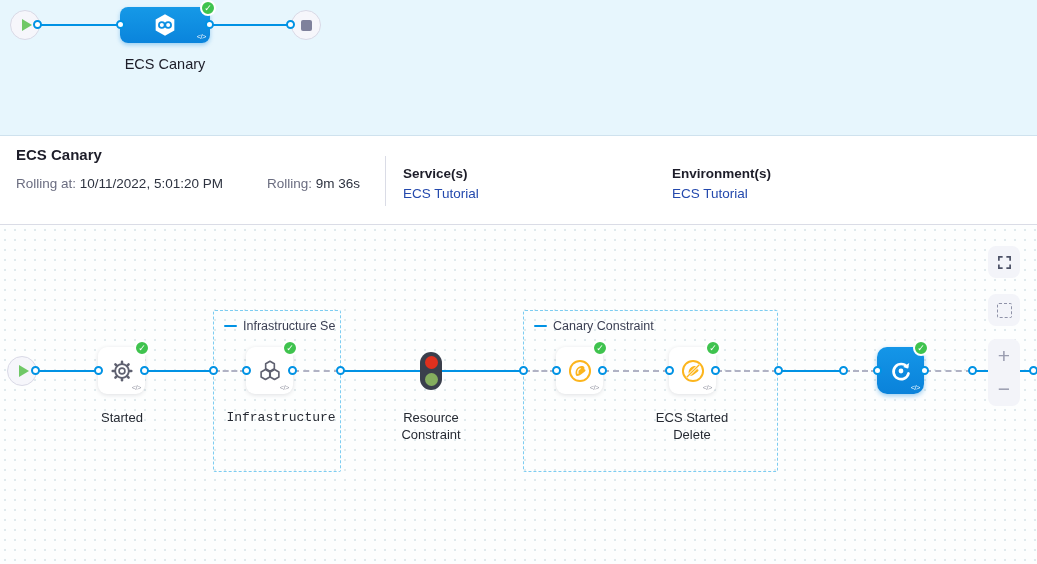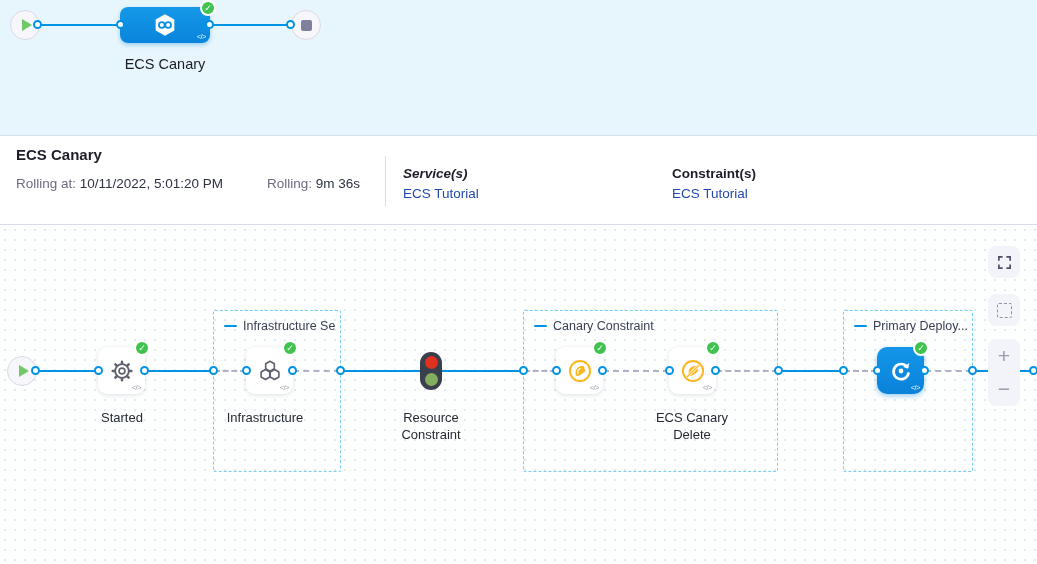--- a/index.html
+++ b/index.html
@@ -101,44 +101,38 @@
     <div class="sum-title">ECS Canary</div>
     <div class="sum-row" style="left:16px;">
       <span>Rolling at:</span>
       <b>10/11/2022, 5:01:20 PM</b>
     </div>
     <div class="sum-row" style="left:267px;">
       <span>Rolling:</span>
       <b>9m 36s</b>
     </div>
     <div class="v-div"></div>
-    <div class="kv-label" style="left:403px;font-style:italic;">Service(s)</div>
+    <div class="kv-label" style="left:403px;">Service(s)</div>
     <div class="kv-link" style="left:403px;">ECS Tutorial</div>
-    <div class="kv-label" style="left:672px;">Constraint(s)</div>
+    <div class="kv-label" style="left:672px;">Environment(s)</div>
     <div class="kv-link" style="left:672px;">ECS Tutorial</div>
   </div>
 
   <div class="canvas">
 
     <div class="group-box" style="left:213px;width:128px;">
       <div class="group-head">
         <div class="minus-ic"></div>
         <div class="group-label">Infrastructure Se...</div>
       </div>
     </div>
     <div class="group-box" style="left:523px;width:255px;">
       <div class="group-head">
         <div class="minus-ic"></div>
         <div class="group-label">Canary Constraint</div>
-      </div>
-    </div>
-    <div class="group-box" style="left:843px;width:130px;">
-      <div class="group-head">
-        <div class="minus-ic"></div>
-        <div class="group-label">Primary Deploy...</div>
       </div>
     </div>
 
     <div class="blue-line" style="left:36px;top:145px;width:62px;"></div>
     <div class="blue-line" style="left:145px;top:145px;width:68px;"></div>
     <div class="blue-line" style="left:341px;top:145px;width:80px;"></div>
     <div class="blue-line" style="left:442px;top:145px;width:81px;"></div>
     <div class="blue-line" style="left:779px;top:145px;width:64px;"></div>
     <div class="blue-line" style="left:973px;top:145px;width:64px;"></div>
     <div class="dash-line" style="left:214px;top:145px;width:32px;"></div>
@@ -235,23 +229,23 @@
     <div class="dot" style="left:665px;top:141px;"></div>
     <div class="dot" style="left:711px;top:141px;"></div>
     <div class="dot" style="left:774px;top:141px;"></div>
     <div class="dot" style="left:839px;top:141px;"></div>
     <div class="dot" style="left:873px;top:141px;"></div>
     <div class="dot" style="left:920px;top:141px;"></div>
     <div class="dot" style="left:968px;top:141px;"></div>
     <div class="dot" style="left:1029px;top:141px;"></div>
 
     <div class="node-label" style="left:67px;">Started</div>
-    <div class="node-label" style="left:210px;">Infrastructure</div>
+    <div class="node-label" style="left:226px;font-family:Liberation Mono, monospace;">Infrastructure</div>
     <div class="node-label" style="left:376px;">Resource Constraint</div>
-    <div class="node-label" style="left:637px;">ECS Canary Delete</div>
+    <div class="node-label" style="left:637px;">ECS Started Delete</div>
 
     <div class="ctrl-btn" style="top:21px;">
       <svg width="15" height="15" viewBox="0 0 16 16">
         <path d="M2 6 V2 H6 M10 2 H14 V6 M14 10 V14 H10 M6 14 H2 V10" fill="none" stroke="#4c5166" stroke-width="1.8"></path>
       </svg>
     </div>
     <div class="ctrl-btn" style="top:69px;">
       <div class="marquee-ic"></div>
     </div>
     <div class="zoom-panel">

